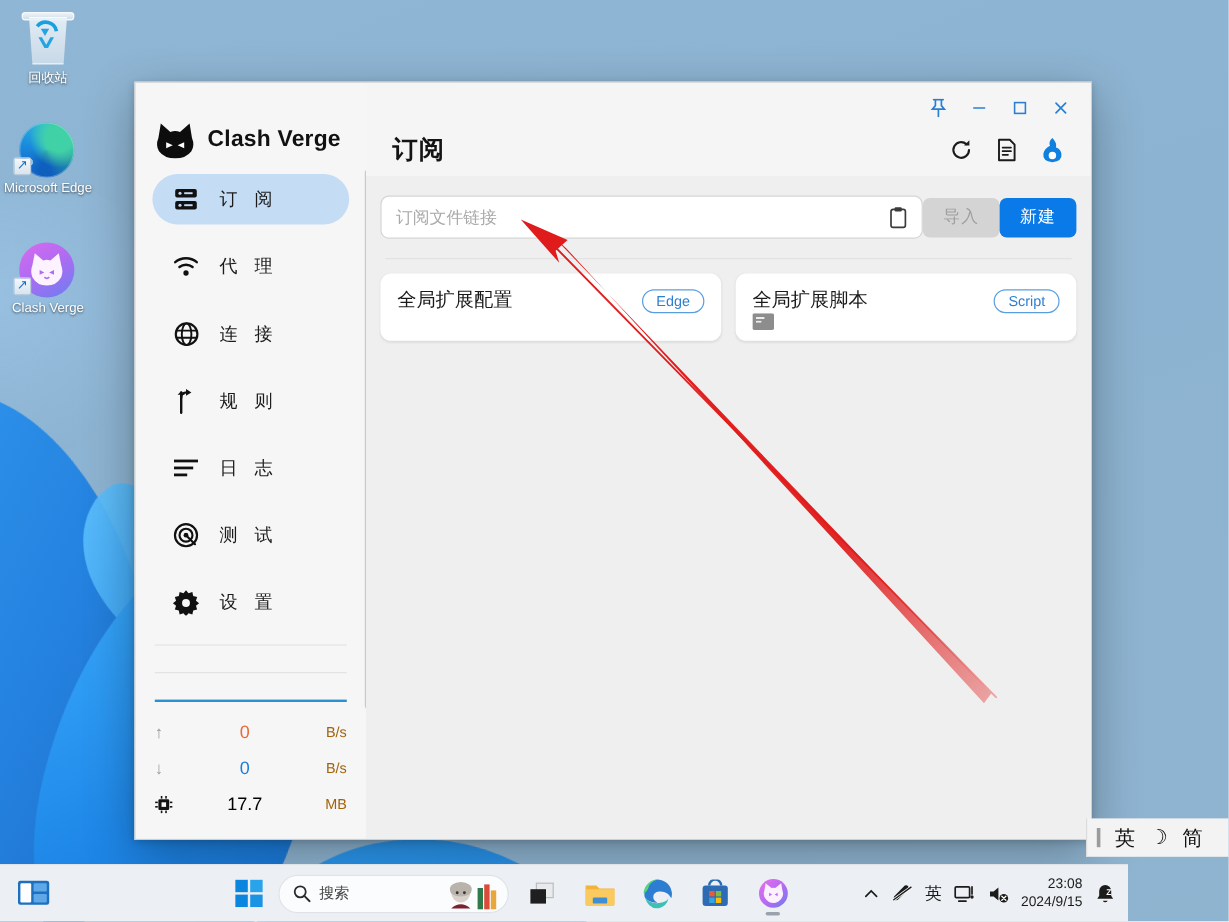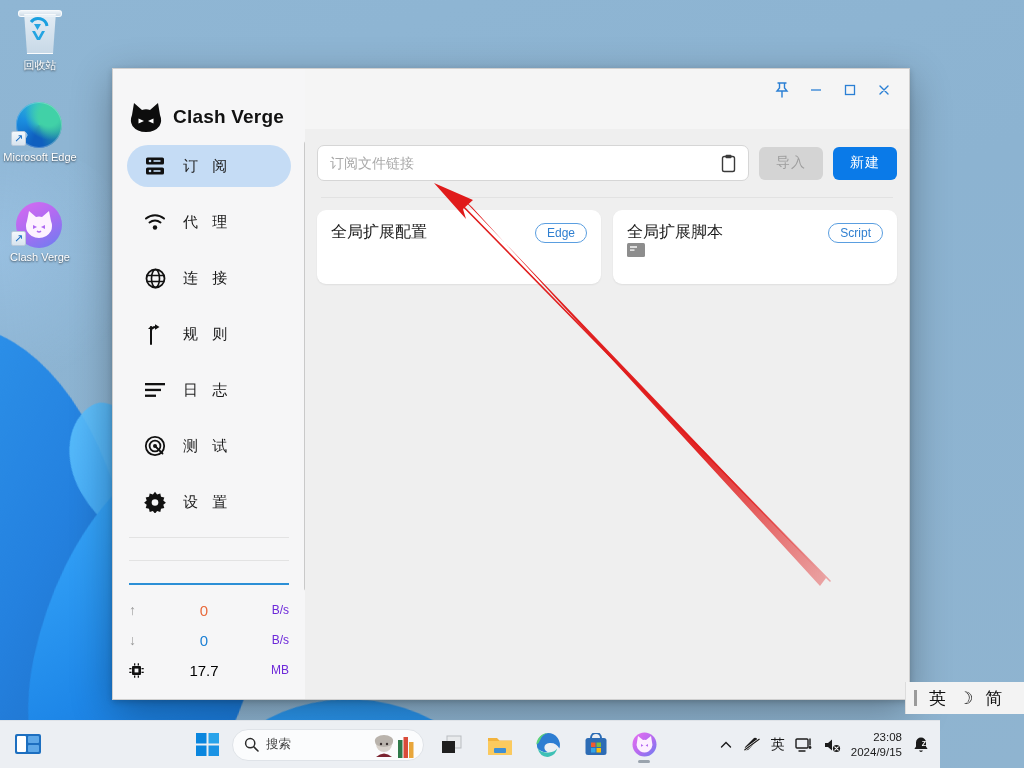--- a/index.html
+++ b/index.html
@@ -151,21 +151,21 @@
   .divider-group { padding: 0 16px; }
   .thin-line { height:1px; background:#e3e3e3; margin: 0 0 22px 0; }
   .accent-line { height:2px; background:#2b8fd6; margin: 0 0 8px 0; }
   .stats { padding: 2px 16px 14px 16px; }
   .stat-row {
     display:flex; align-items:center; height:30px; font-size:14px;
   }
   .stat-icon { width:24px; display:flex; align-items:center; color:#9a9a9a; }
   .stat-icon.mem { color:#111; }
   .stat-val { flex:1; text-align:center; font-size:15px; }
-  .stat-unit { width:34px; text-align:right; color:#6d28d9; font-size:12px; }
+  .stat-unit { width:34px; text-align:right; color:#a16207; font-size:12px; }
   
   #pane-scrollbar {
     position:absolute; right:-5px; top:72px; width:6px; height:450px;
     background:#c9c9c9; border-radius:3px;
   }
 
   
   #main {
     flex:1; height:100%;
     background:#efefef;
@@ -187,21 +187,21 @@
     padding: 0 22px 0 22px; height:44px; margin-top:-26px;
     background:#f5f5f5;
   }
   #page-title { font-size:21px; font-weight:600; color:#141414; letter-spacing:1px; }
   .header-actions { display:flex; align-items:center; gap:18px; }
   .header-icon { cursor:pointer; display:flex; align-items:center; }
   #content {
     flex:1; padding: 10px 12px 0 12px; overflow:hidden;
     background:#efefef;
   }
-  #toolbar { display:flex; align-items:center; gap:10px; padding: 6px 0 4px 0; }
+  #toolbar { display:flex; align-items:center; padding: 6px 0 4px 0; }
   #url-input-wrap {
     flex:1; height:36px; background:#fff;
     border:1px solid #d6d6d6; border-radius:7px;
     display:flex; align-items:center; padding: 0 8px 0 12px;
   }
   #url-input {
     flex:1; border:none; outline:none; background:transparent;
     font-size:14px; color:#222;
     font-family:"Liberation Sans","DejaVu Sans",sans-serif;
   }
@@ -211,21 +211,21 @@
     height:33px; min-width:64px; border-radius:6px; border:none;
     font-size:14px; letter-spacing:1px; cursor:pointer;
     font-family:"Liberation Sans","DejaVu Sans",sans-serif;
   }
   #import-btn { background:#d4d4d4; color:#9e9e9e; }
   #new-btn { background:#0a7ae8; color:#fff; font-weight:400; }
   #toolbar-divider { height:1px; background:#e2e2e2; margin: 12px 4px 0 4px; }
 
   #cards { display:flex; gap:12px; margin-top:12px; }
   .profile-card {
-    flex:1; height:74px; background:#fff;
+    flex:1; height:56px; background:#fff;
     border-radius:9px;
     box-shadow: 0 1px 2px rgba(0,0,0,.07);
     padding: 12px 14px; position:relative;
   }
   .card-top { display:flex; align-items:center; justify-content:space-between; }
   .card-title { font-size:16px; color:#1a1a1a; }
   .card-chip {
     border:1px solid #5a9ee0; color:#2f7fd0;
     border-radius:11px; font-size:12px; padding: 2px 11px; line-height:14px;
   }
@@ -471,20 +471,43 @@
               <rect x="2.5" y="2.5" width="9" height="9" stroke="#2a7fd4" stroke-width="1.3" fill="none"></rect>
             </svg>
         </div>
         <div class="win-btn">
           <svg width="14" height="14" viewBox="0 0 14 14">
               <path d="M3 3 L11 11 M11 3 L3 11" stroke="#2a7fd4" stroke-width="1.4" stroke-linecap="round"></path>
             </svg>
         </div>
       </div>
 
+      <div id="header-row">
+        <div id="page-title">订阅</div>
+        <div class="header-actions">
+          <span class="header-icon">
+            <svg width="20" height="20" viewBox="0 0 20 20">
+              <path d="M16.5 10 A6.5 6.5 0 1 1 14.3 5.1" stroke="#1b1b1b" stroke-width="1.8" fill="none" stroke-linecap="round"></path>
+              <path d="M16.8 1.8 L16.8 6.2 L12.4 6.2 Z" fill="#1b1b1b"></path>
+            </svg>
+          </span>
+          <span class="header-icon">
+            <svg width="20" height="20" viewBox="0 0 20 20">
+              <path d="M3.5 1.5 H12.5 L16.5 5.5 V18.5 H3.5 Z" stroke="#1b1b1b" stroke-width="1.6" fill="none" stroke-linejoin="round"></path>
+              <path d="M6.5 8 H13.5 M6.5 11 H13.5 M6.5 14 H11" stroke="#1b1b1b" stroke-width="1.4" stroke-linecap="round"></path>
+            </svg>
+          </span>
+          <span class="header-icon">
+            <svg width="20" height="22" viewBox="0 0 20 22">
+              <path d="M10 1 Q14 5 13 9 Q16.5 10 17.5 14 Q18.5 20.5 10 21.2 Q1.5 20.5 2.5 14 Q3.5 9.5 8 7.5 Q6.5 4 10 1 Z" fill="#0f80e0"></path>
+              <circle cx="10" cy="15.6" r="3.1" fill="#fff"></circle>
+            </svg>
+          </span>
+        </div>
+      </div>
 
       <div id="content">
 
         <div id="toolbar">
           <div id="url-input-wrap">
             <input id="url-input" type="text" placeholder="订阅文件链接" style="">
             <span class="paste-btn">
               <svg width="17" height="19" viewBox="0 0 17 19">
                 <rect x="2.5" y="2.5" width="12" height="15" rx="1.8" stroke="#3a3a3a" stroke-width="1.4" fill="none"></rect>
                 <rect x="5.5" y="0.8" width="6" height="3.4" rx="1" fill="#3a3a3a"></rect>

